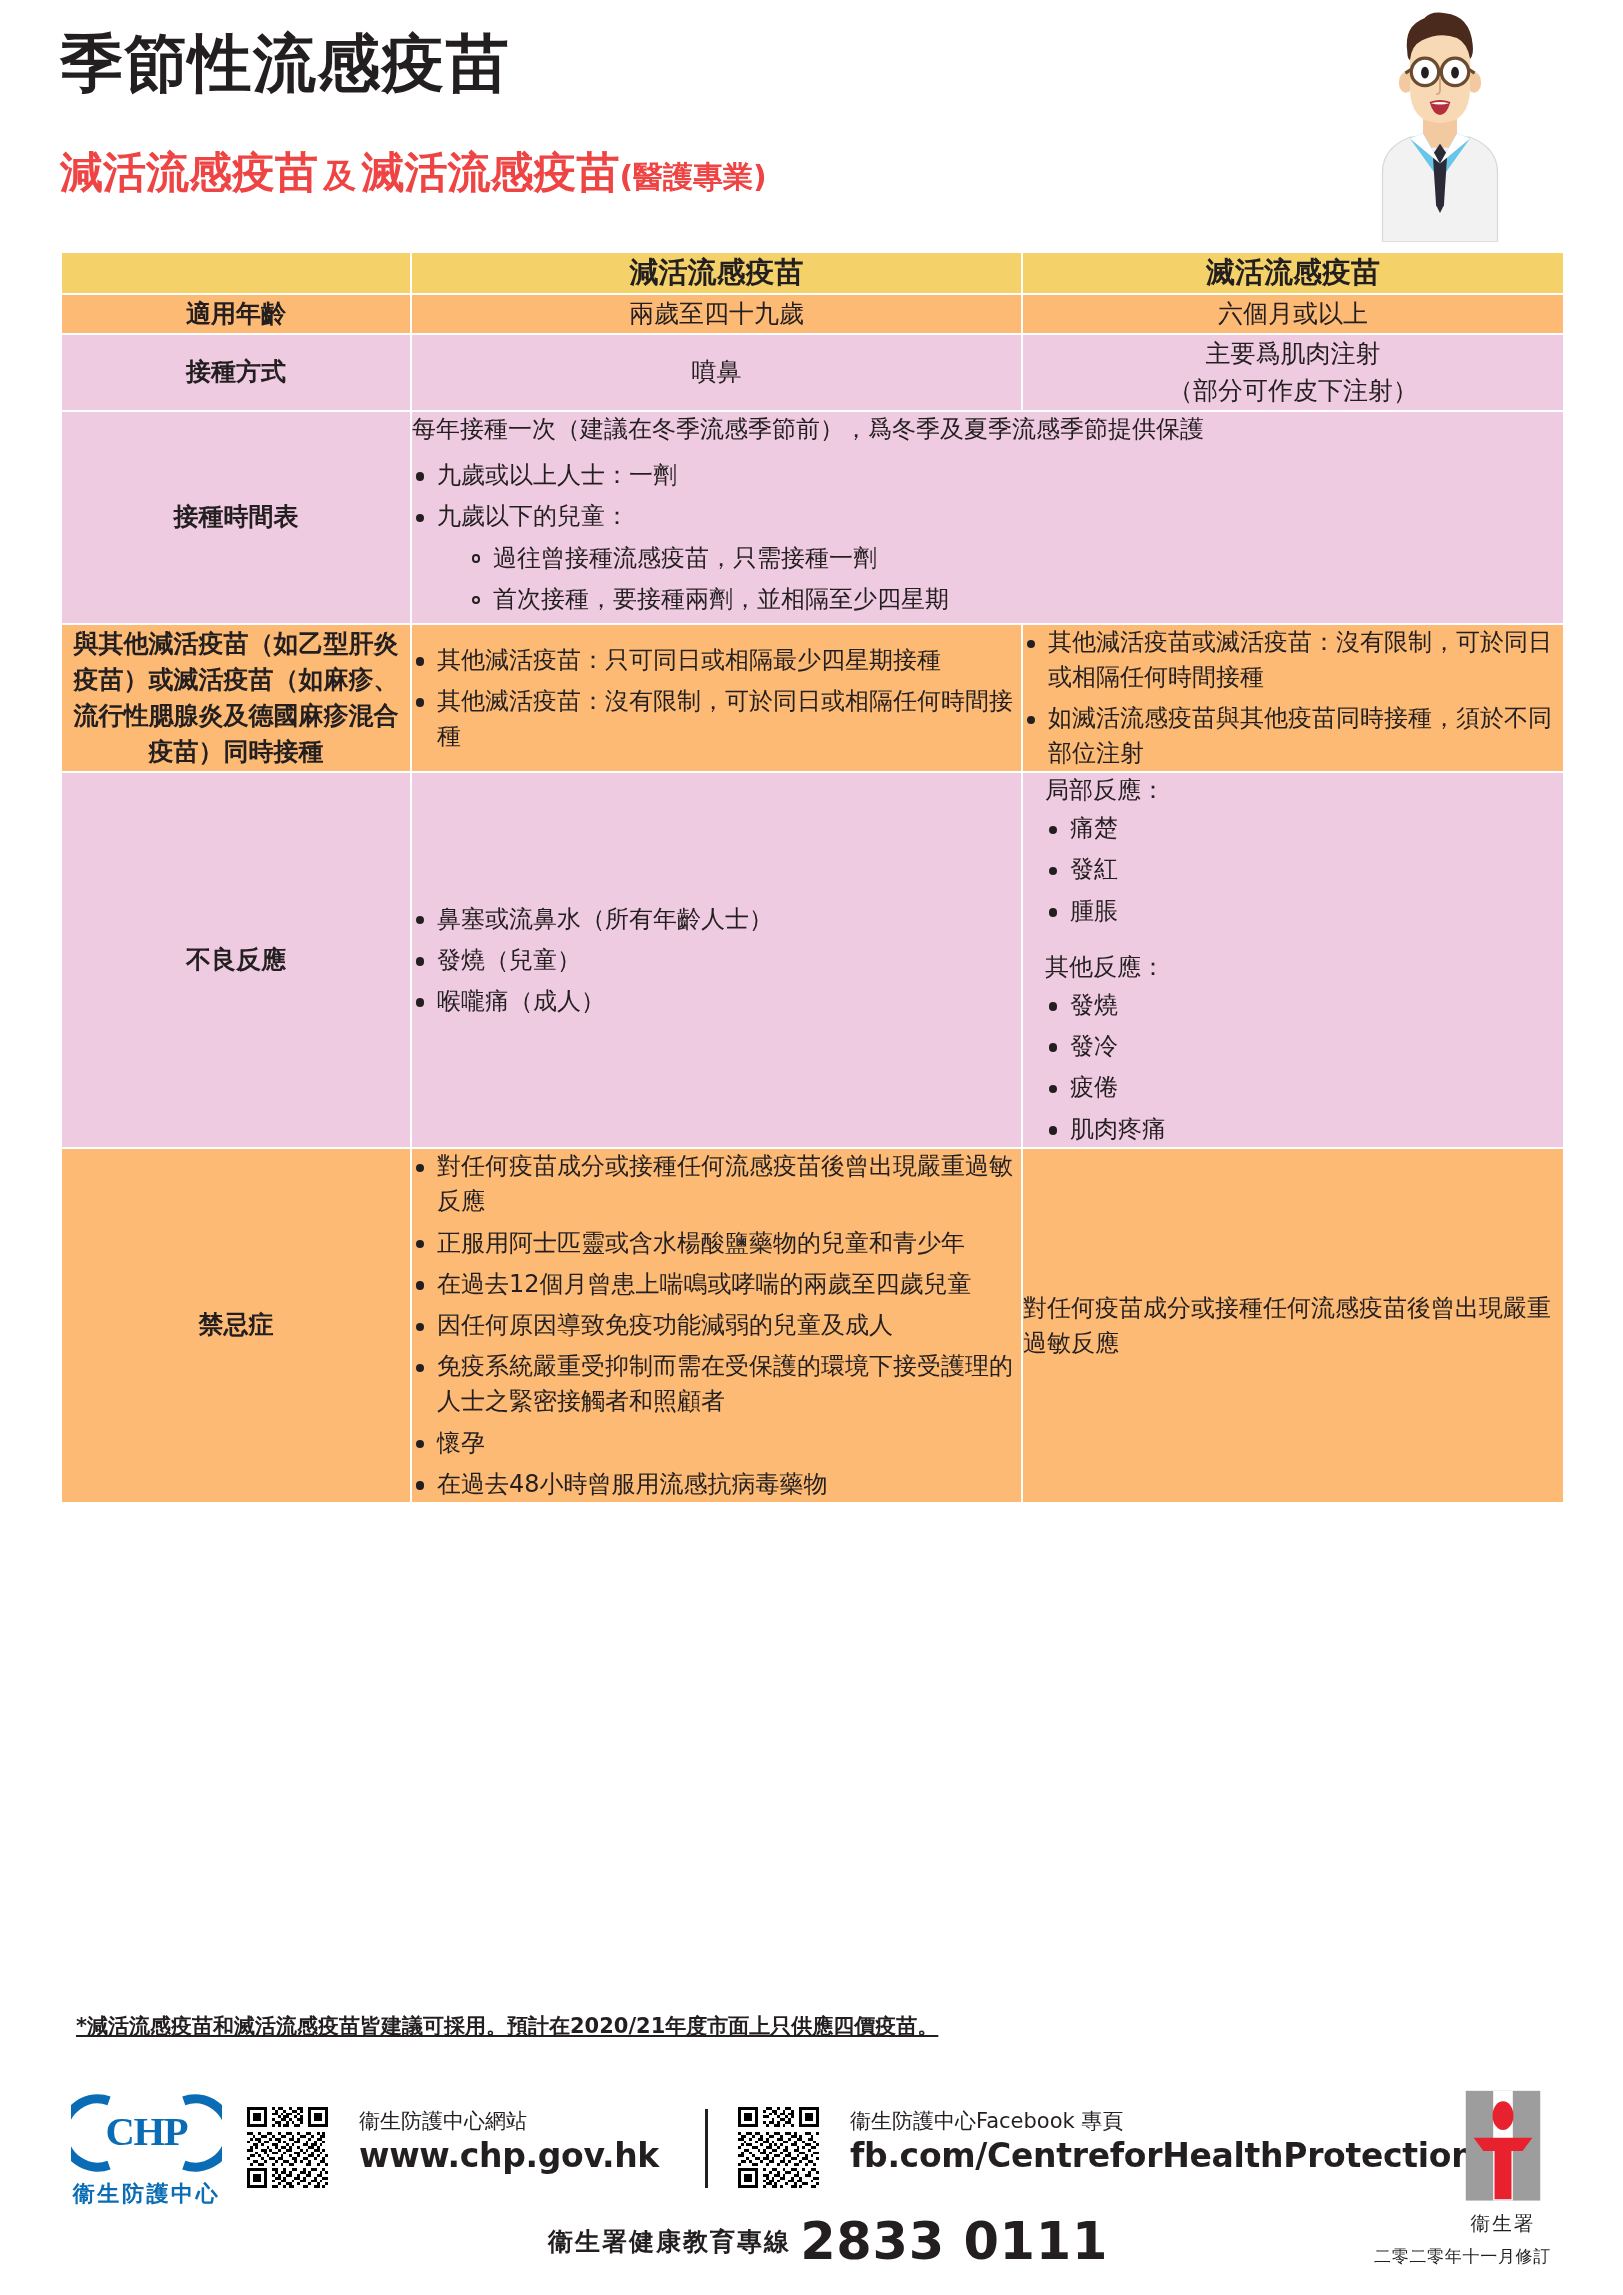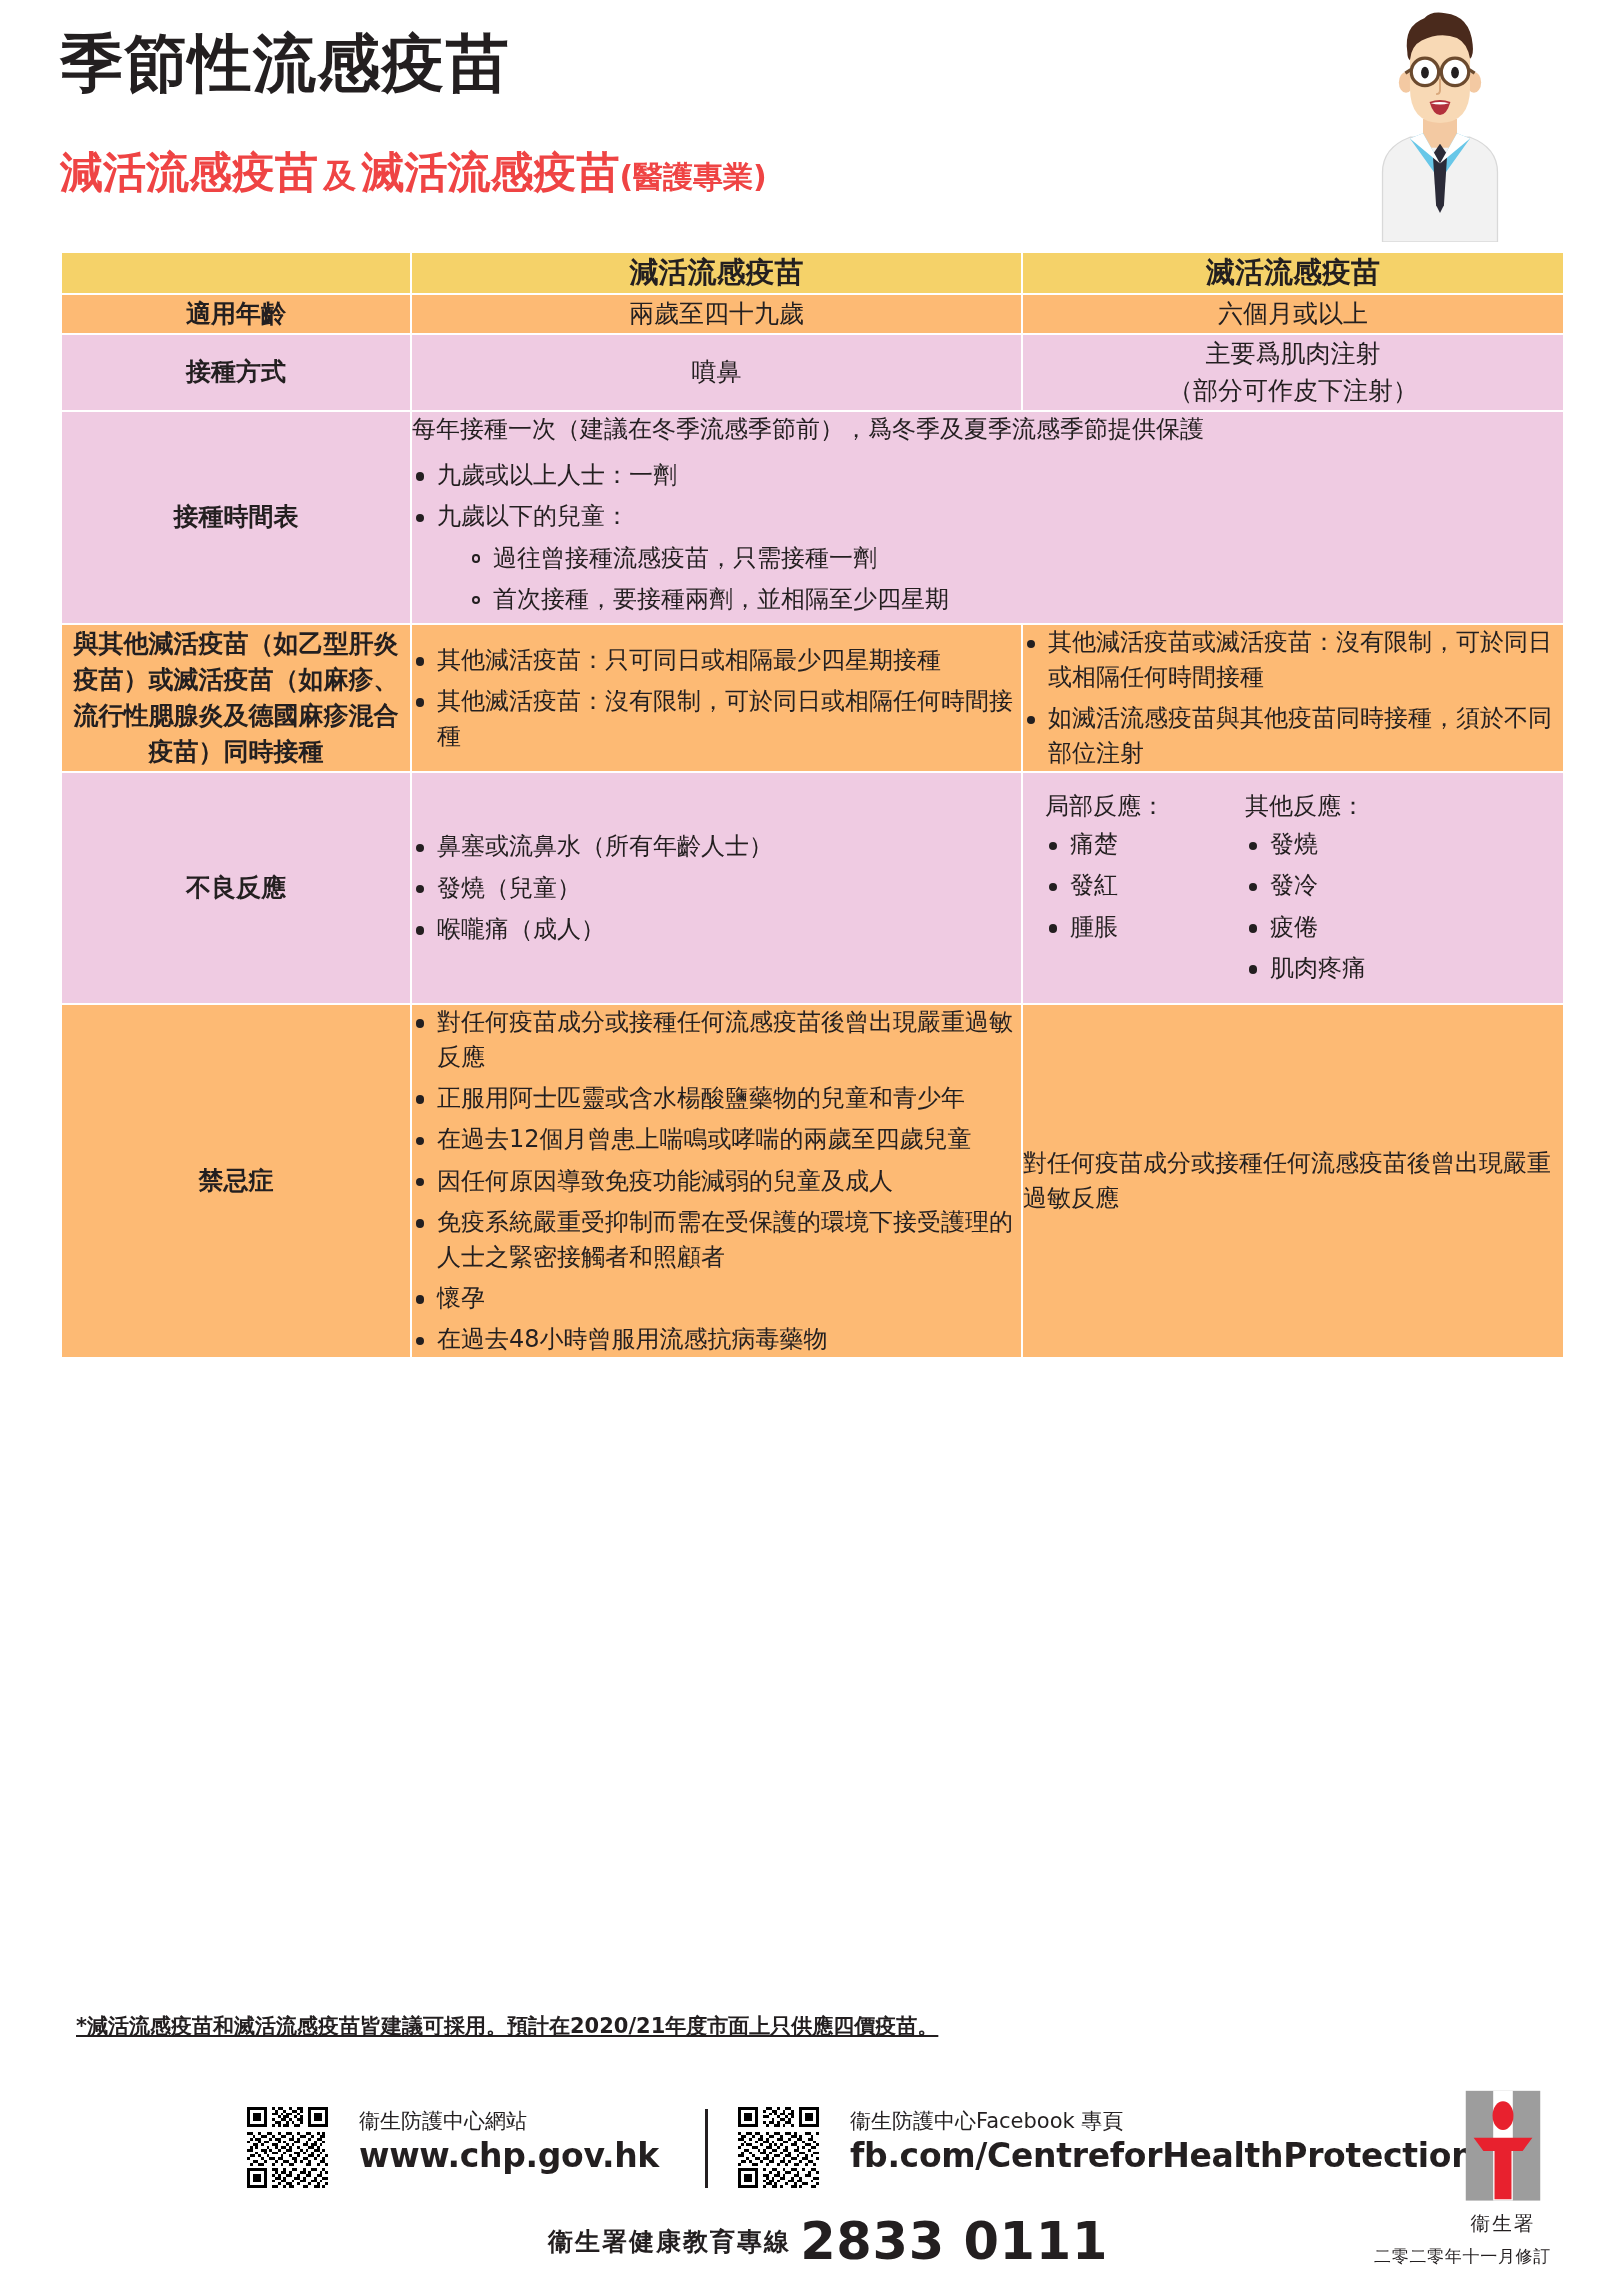--- a/index.html
+++ b/index.html
@@ -158,22 +158,23 @@
 
   .intro-line {
     font-size: 24px;
     font-weight: 500;
     line-height: 1.45;
     margin-bottom: 11.8px;
   }
 
   .two-col {
     display: flex;
-    gap: 30px;
-    padding: 17px 22px;
+    gap: 22px;
+    padding: 1px 22px;
+    flex-direction: column;
   }
   .two-col .sub-head {
     font-size: 24px;
     font-weight: 500;
     margin-bottom: 5.2px;
   }
   .two-col .grp { flex: 0 0 auto; min-width: 170px; }
 
   
   .footnote {
@@ -446,20 +447,28 @@
     </td>
   </tr>
 
   </tbody>
 </table>
 
 <div class="footnote">*減活流感疫苗和滅活流感疫苗皆建議可採用。預計在2020/21年度市面上只供應四價疫苗。</div>
 
 <div class="footer">
 
+  <div class="chp-logo">
+    <svg class="chp-mark" viewBox="0 0 230 122">
+      <path d="M58 12 A52 52 0 1 0 58 110" fill="none" stroke="#0a6cb4" stroke-width="14"></path>
+      <path d="M172 12 A52 52 0 1 1 172 110" fill="none" stroke="#0a6cb4" stroke-width="14"></path>
+      <text x="115" y="80" font-family="'Liberation Serif',serif" font-size="62" font-weight="700" fill="#0a6cb4" text-anchor="middle" letter-spacing="-2">CHP</text>
+    </svg>
+    <div class="chp-name">衞生防護中心</div>
+  </div>
 
   <div class="qr-block web">
     <svg class="qr" viewBox="0 0 29 29" shape-rendering="crispEdges">
       <rect width="29" height="29" fill="#fff"></rect>
       <g fill="#000">
         <rect x="0" y="0" width="7" height="7"></rect>
           <rect x="1" y="1" width="5" height="5" fill="#fff"></rect>
           <rect x="2" y="2" width="3" height="3"></rect>
         <rect x="22" y="0" width="7" height="7"></rect>
           <rect x="23" y="1" width="5" height="5" fill="#fff"></rect>

